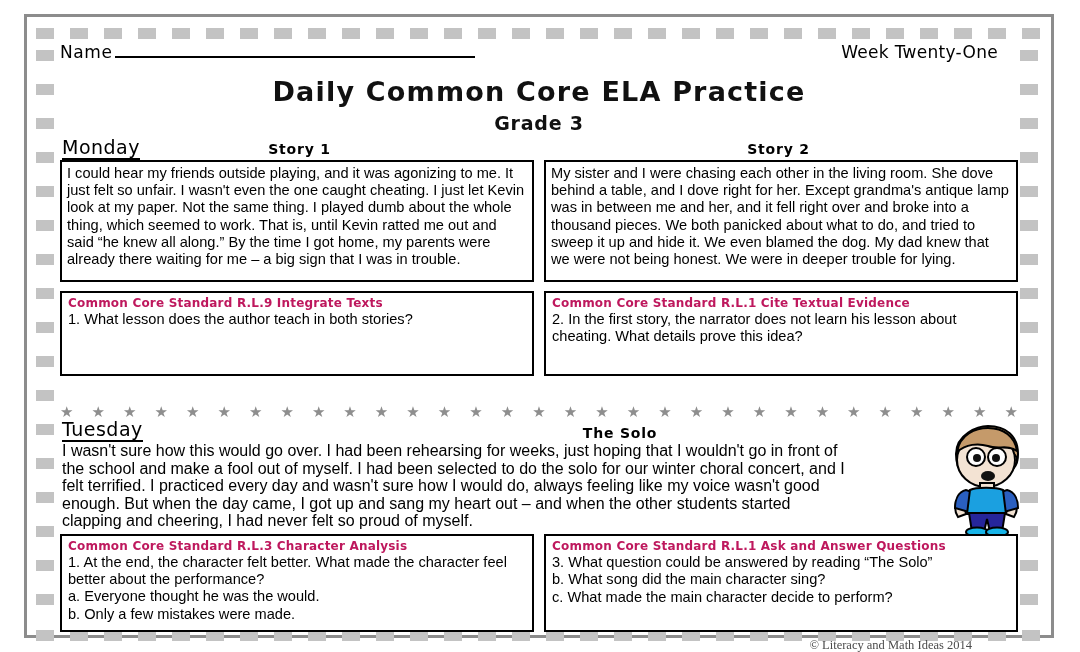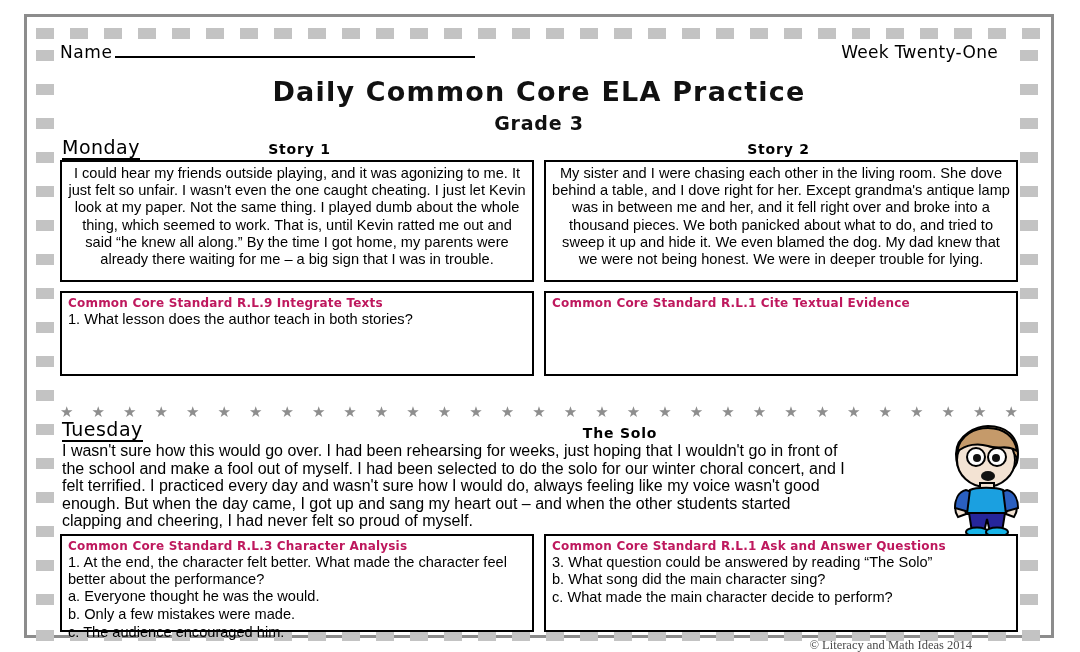--- a/index.html
+++ b/index.html
@@ -88,21 +88,20 @@
   .col{width:474px;}
   .pbox{
     border:2px solid #000;
     background:#fff;
     padding:3px 5px 4px 5px;
     box-sizing:border-box;
   }
   .ptext{
     font-size:14.6px;line-height:17.2px;color:#000;
     font-family:"Liberation Sans", sans-serif;
-    text-align:center;
   }
   .qbox{
     border:2px solid #000;background:#fff;
     padding:3px 5px 4px 6px;box-sizing:border-box;
     margin-top:9px;
   }
   .ccs{
     font-family:"DejaVu Sans", sans-serif;
     font-size:12px;font-weight:bold;letter-spacing:.2px;color:#be185d;
     margin-bottom:1px;white-space:nowrap;
@@ -275,20 +274,21 @@
           <div class="ccs">Common Core Standard R.L.9 Integrate Texts</div>
           <div class="qtext">1.  What lesson does the author teach in both stories?</div>
         </div>
       </div>
       <div class="col">
         <div class="pbox" style="height:122px">
           <div class="ptext">My sister and I were chasing each other in the living room. She dove behind a table, and I dove right for her. Except grandma's antique lamp was in between me and her, and it fell right over and broke into a thousand pieces. We both panicked about what to do, and tried to sweep it up and hide it.  We even blamed the dog.  My  dad knew that we were not being honest. We were in deeper trouble for lying.</div>
         </div>
         <div class="qbox" style="height:85px">
           <div class="ccs">Common Core Standard R.L.1  Cite Textual Evidence</div>
+          <div class="qtext">2. In the first story, the narrator does not learn his lesson about cheating.  What details prove this idea?</div>
         </div>
       </div>
     </div>
 
     <div class="stars" id="star-row">
         <span style="color: rgb(142, 142, 142);">★</span>
         <span style="color: rgb(142, 142, 142);">★</span>
         <span style="color: rgb(142, 142, 142);">★</span>
         <span style="color: rgb(142, 142, 142);">★</span>
         <span style="color: rgb(142, 142, 142);">★</span>
@@ -364,21 +364,20 @@
       </svg>
     </div>
 
     <div class="tue-cols">
       <div class="col">
         <div class="qbox" style="margin-top:0;height:98px">
           <div class="ccs">Common Core Standard R.L.3 Character Analysis</div>
           <div class="qtext">1.  At the end, the character felt better.  What made the character feel better about the performance?</div>
           <div class="qline">a.  Everyone thought he was the would.</div>
           <div class="qline">b.  Only a few mistakes were made.</div>
-          <div class="qline">c.  The audience encouraged him.</div>
         </div>
       </div>
       <div class="col">
         <div class="qbox" style="margin-top:0;height:98px">
           <div class="ccs">Common Core Standard R.L.1 Ask and Answer Questions</div>
           <div class="qtext">3. What question could be answered by reading “The Solo”</div>
           <div class="qline">b.  What song did the main character sing?</div>
           <div class="qline">c.  What made the main character decide to perform?</div>
         </div>
       </div>

